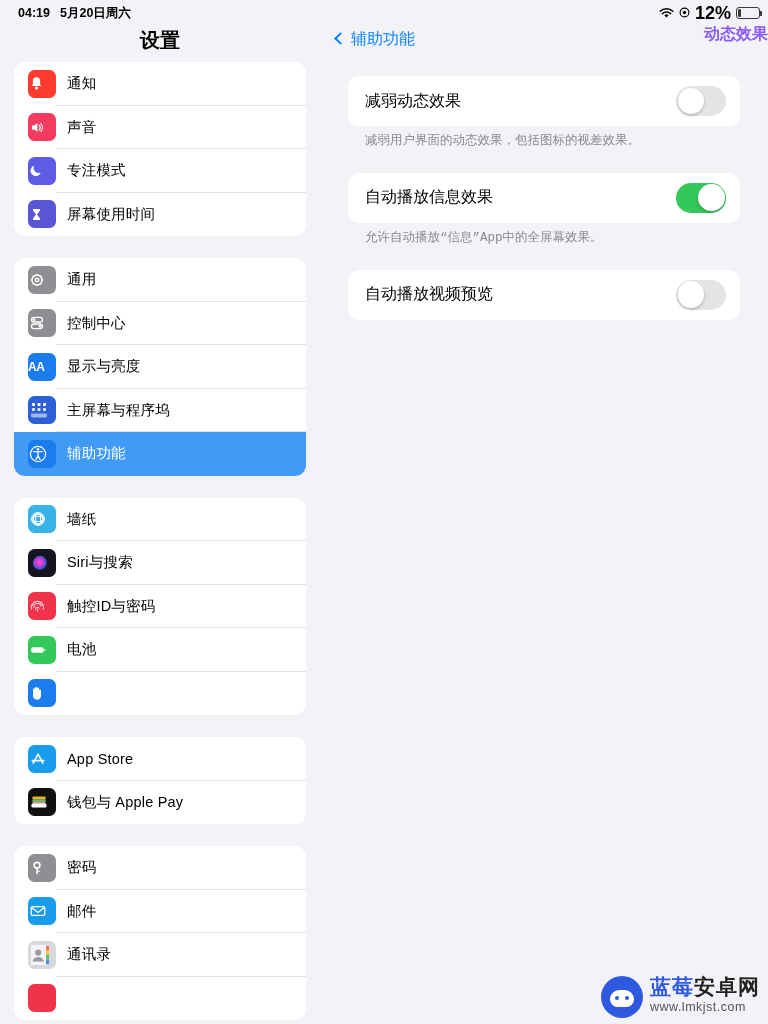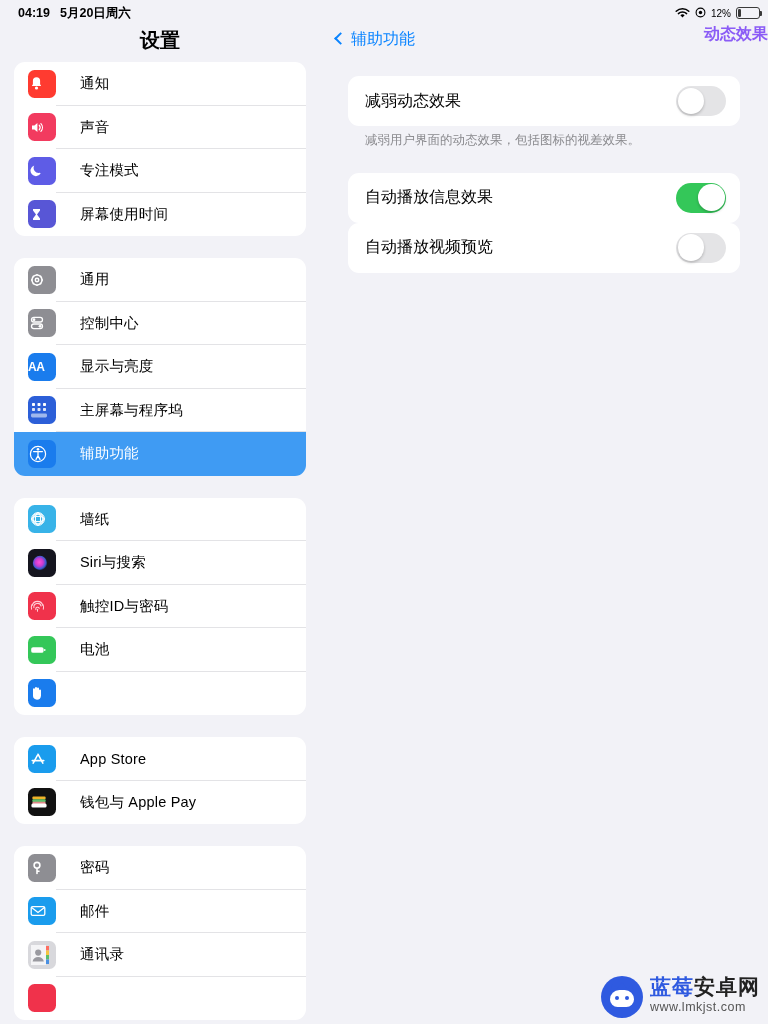--- a/index.html
+++ b/index.html
@@ -27,21 +27,21 @@
     color: #000;
     z-index: 50;
     pointer-events: none;
   }
   .sb-left { display: flex; align-items: center; gap: 10px; }
   .sb-right { display: flex; align-items: center; gap: 5px; }
   .sb-time { letter-spacing: 0px; }
   .sb-date { font-weight: bold; }
   .wifi-icon { display: inline-block; width: 15px; height: 11px; position: relative; }
   .loc-icon { font-size: 11px; color: #000; }
-  .batt-pct { font-size: 10px; font-weight: normal; }
+  .batt-pct { font-size: 18px; font-weight: bold; }
   .batt-icon {
     width: 24px; height: 11.5px;
     border: 1.2px solid #3a3a3a; border-radius: 3px;
     position: relative; display: inline-block;
   }
   .batt-icon::after {
     content: ""; position: absolute; right: -3px; top: 3.2px;
     width: 1.8px; height: 5px; background: #3a3a3a; border-radius: 0 1px 1px 0;
   }
   .batt-fill {
@@ -86,21 +86,21 @@
   }
   .row:not(:last-child) .row-inner::after {
     content: "";
     position: absolute; left: 0; right: -14px; bottom: 0;
     height: 0.8px; background: #e3e3e6;
   }
   .row-inner {
     flex: 1; display: flex; align-items: center;
     height: 100%;
     position: relative;
-    padding-left: 24px;
+    padding-left: 11px;
   }
   .row.selected { background: #3f9bf3; }
   .row.selected .row-label { color: #ffffff; }
   .row.selected .row-inner::after { background: transparent; }
   .row-label { font-size: 14.5px; color: #000; letter-spacing: 0.2px; }
   .app-icon {
     width: 28px; height: 28px; border-radius: 6.5px;
     flex: 0 0 28px;
     display: flex; align-items: center; justify-content: flex-start;
     color: #fff;
@@ -551,20 +551,21 @@
       <div class="footnote">减弱用户界面的动态效果，包括图标的视差效果。</div>
 
       <div class="card">
         <div class="setting-row">
           <span class="setting-label">自动播放信息效果</span>
           <span class="toggle on">
               <span class="knob"></span>
             </span>
         </div>
       </div>
+      <div class="footnote">允许自动播放“信息”App中的全屏幕效果。</div>
 
       <div class="card">
         <div class="setting-row">
           <span class="setting-label">自动播放视频预览</span>
           <span class="toggle">
               <span class="knob"></span>
             </span>
         </div>
       </div>
 

